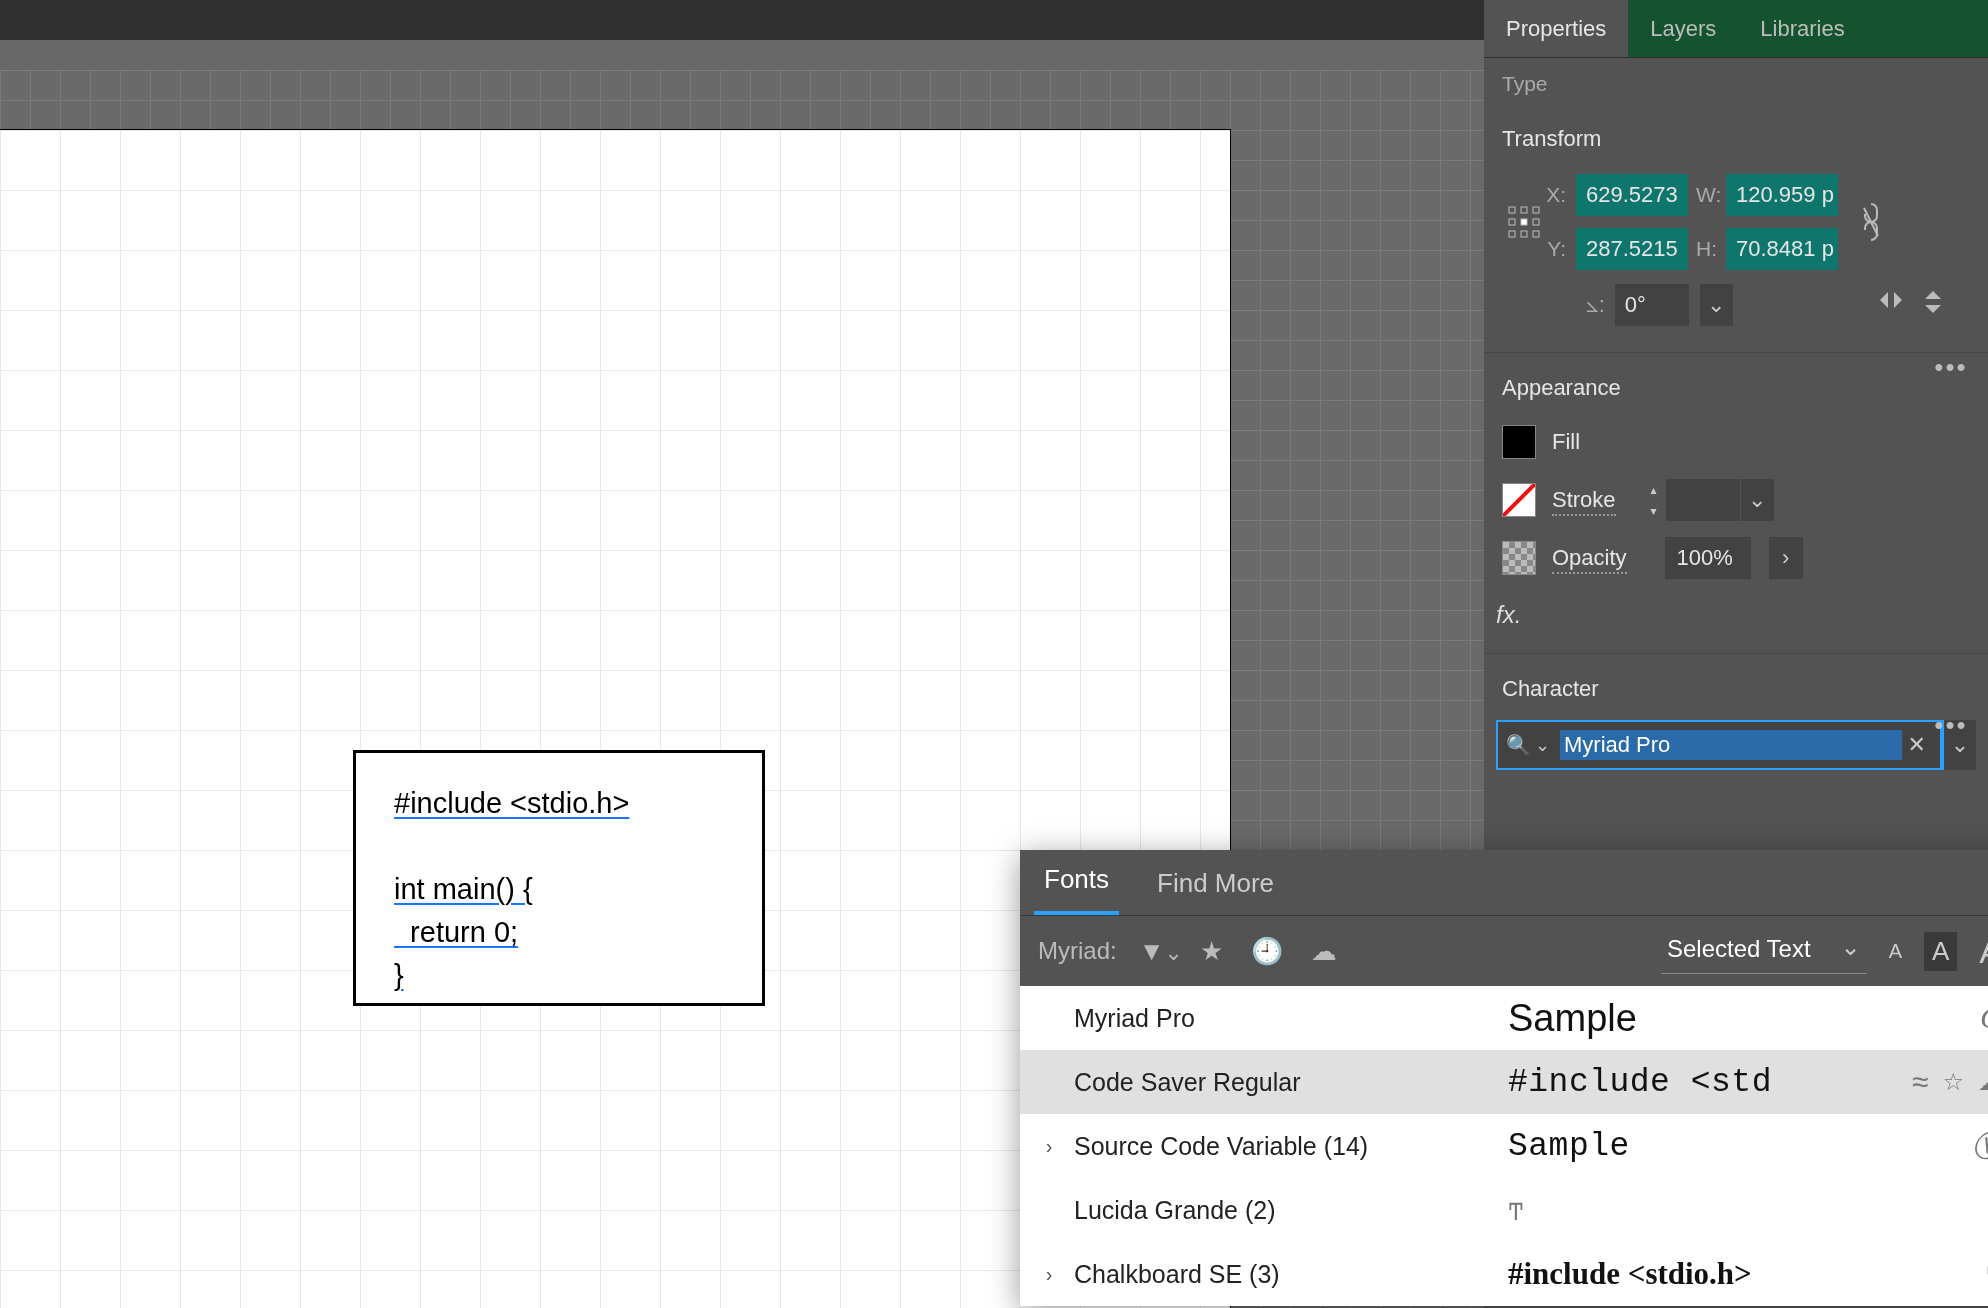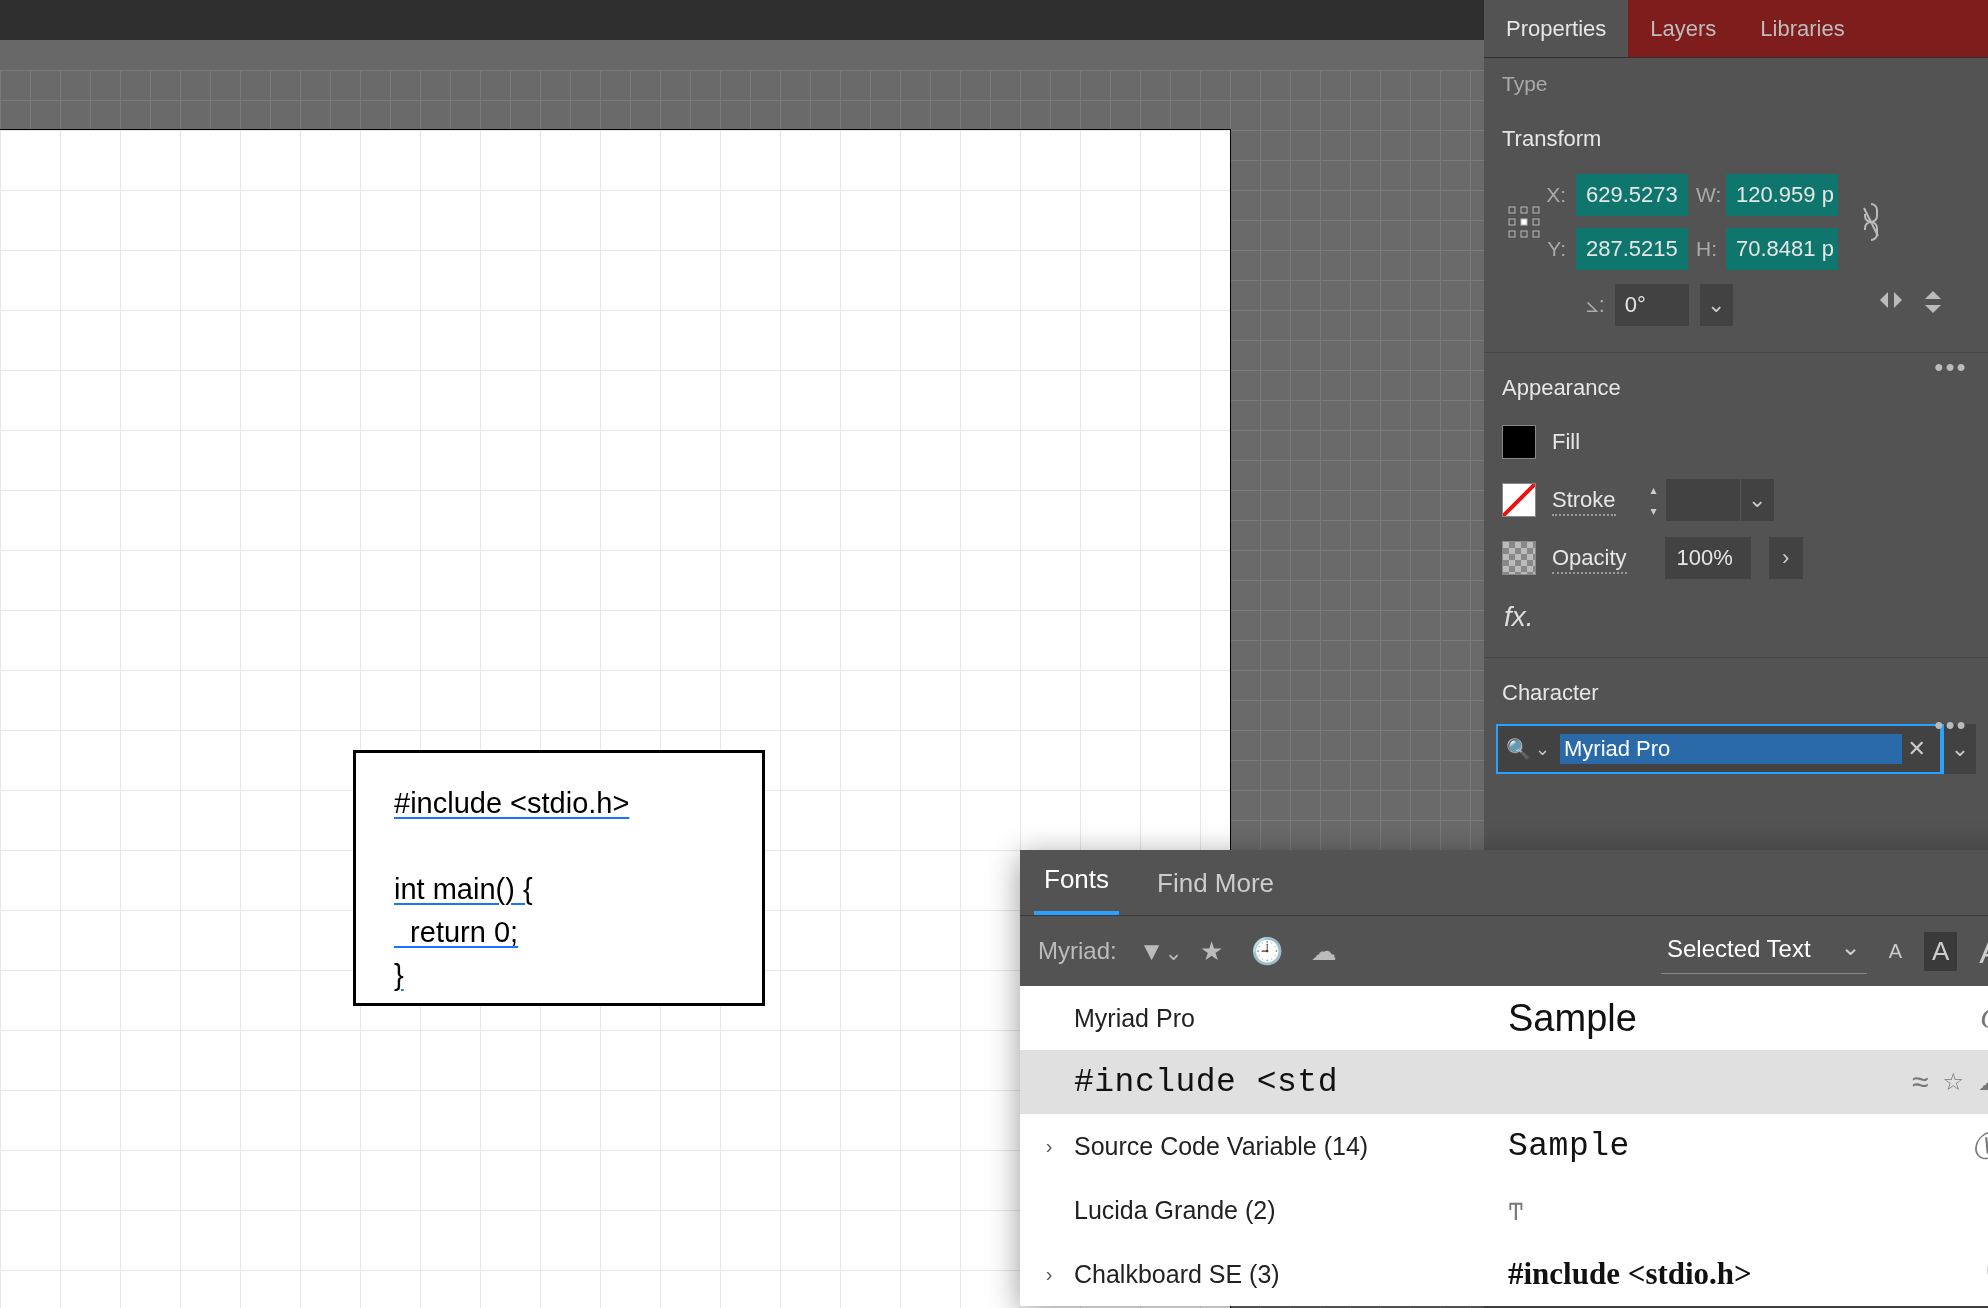--- a/index.html
+++ b/index.html
@@ -19,21 +19,21 @@
   background-image: linear-gradient(#e8e8e8 1px, transparent 1px), linear-gradient(90deg, #e8e8e8 1px, transparent 1px);
   background-size: 60px 60px; }
 .scrollbar-v { position: absolute; top: 30px; right: 0; width: 28px; bottom: 0; background: #6a6a6a; }
 .scroll-up { position: absolute; top: 0; left: 0; width: 28px; height: 28px; display:flex; align-items:center; justify-content:center; color:#ccc; font-size:13px;}
 .text-frame { position: absolute; left: 353px; top: 620px; width: 412px; height: 256px; border: 3px solid #000; background: #fff; }
 .text-content { position: absolute; left: 38px; top: 30px; right: 20px; font-family: "Courier New", monospace; font-size: 29px; line-height: 41px; color: #000; white-space: pre; }
 .text-content .u { text-decoration: underline; text-decoration-color: #1a74ff; text-underline-offset: 4px; text-decoration-thickness: 2px; }
 
 
 .panel { position: absolute; top: 0; right: 0; width: 504px; bottom: 0; background: #535353; color: #ccc; font-size: 22px; }
-.tabs { display: flex; height: 58px; background: #7f1d1d; border-bottom: 1px solid #2f2f2f; }
+.tabs { display: flex; height: 58px; background: #14532d; border-bottom: 1px solid #2f2f2f; }
 .tab { padding: 16px 22px; color: #bdbdbd; cursor: pointer; }
 .tab.active { background: #535353; color: #e6e6e6; }
 .section-sub { padding: 14px 18px 8px; color: #aaa; font-size: 21px; }
 .section-title { padding: 22px 18px 12px; color: #e6e6e6; font-size: 22px; }
 
 .transform-grid { padding: 4px 18px 8px; display: grid; grid-template-columns: 44px 30px 120px 30px 120px 50px; grid-auto-rows: 54px; align-items: center; gap: 0; }
 .ref-point { grid-row: 1 / span 2; grid-column: 1; display:flex; align-items:center; justify-content:center;}
 .ref-point svg { display:block; }
 .lbl { color: #aaa; text-align: right; padding-right: 10px; font-size: 21px; }
 .valbox { background: #0f766e; color: #e6e6e6; padding: 7px 10px; height: 42px; width: 112px; display:flex; align-items:center; font-size: 22px; overflow:hidden; white-space:nowrap; }
@@ -59,21 +59,21 @@
 .opacity-swatch { background: repeating-conic-gradient(#888 0 25%, #bbb 0 50%) 0 0/12px 12px; }
 .app-label { color:#e6e6e6; font-size:22px; }
 .dotted-u { border-bottom: 2px dotted #9a9a9a; padding-bottom:2px; }
 .stroke-ctrls { display:flex; align-items:center; margin-left:10px; }
 .stepper { width:24px; height:42px; display:flex; flex-direction:column; background:#535353; }
 .stepper div { flex:1; display:flex; align-items:center; justify-content:center; color:#ccc; font-size:12px; }
 .stroke-val { background:#424242; width:74px; height:42px; }
 .opacity-val { background:#424242; color:#e6e6e6; width:86px; height:42px; display:flex; align-items:center; padding:0 12px; font-size:22px; margin-left: 22px; }
 .expand-btn { width:34px; height:42px; background:#424242; display:flex; align-items:center; justify-content:center; color:#ccc; margin-left:2px;}
 
-.fx { padding: 14px 20px 10px; color:#ddd; font-style:italic; font-family: Georgia, serif; font-size:28px; }
+.fx { padding: 14px 12px 10px; color:#ddd; font-style:italic; font-family: Georgia, serif; font-size:24px; }
 
 .char-search-row { padding: 6px 12px 0; display:flex; align-items:center; gap:0; }
 .char-search { flex:1; display:flex; align-items:center; background:#424242; border:2px solid #2aa0ff; height:50px; padding:0 8px; }
 .char-search .mag { color:#ccc; font-size:20px; padding-right:4px; }
 .char-search .tilde { color:#ccc; font-size:18px; padding-right:10px; }
 .char-search .inp { flex:1; color:#fff; font-size:22px; background: #2a6aa8; padding: 2px 4px; }
 .char-search .clr { color:#ccc; font-size:22px; padding:0 6px; }
 .char-dd { width:34px; height:50px; background:#424242; display:flex; align-items:center; justify-content:center; color:#ccc; border-left:2px solid #2aa0ff;}
 
 
@@ -261,20 +261,21 @@
       <div class="fr-exp"></div>
       <div class="fr-name">Myriad Pro</div>
       <div class="fr-sample smp-myriad">Sample</div>
       <div class="fr-icons">
           <span class="it">O</span>
         </div>
     </div>
 
     <div class="font-row sel">
       <div class="fr-exp"></div>
+      <div class="fr-name">Code Saver Regular</div>
       <div class="fr-sample smp-mono">#include &lt;std</div>
       <div class="fr-icons">
         <span class="approx">≈</span>
         <span>☆</span>
         <span>☁</span>
       </div>
     </div>
 
     <div class="font-row">
       <div class="fr-exp">›</div>

